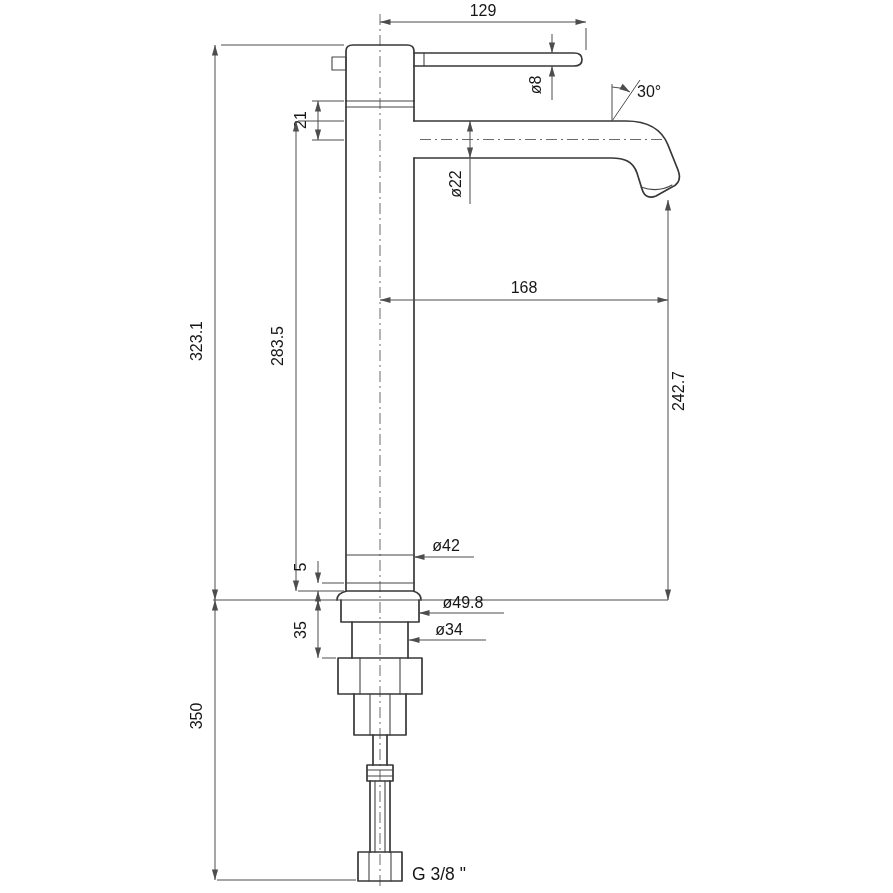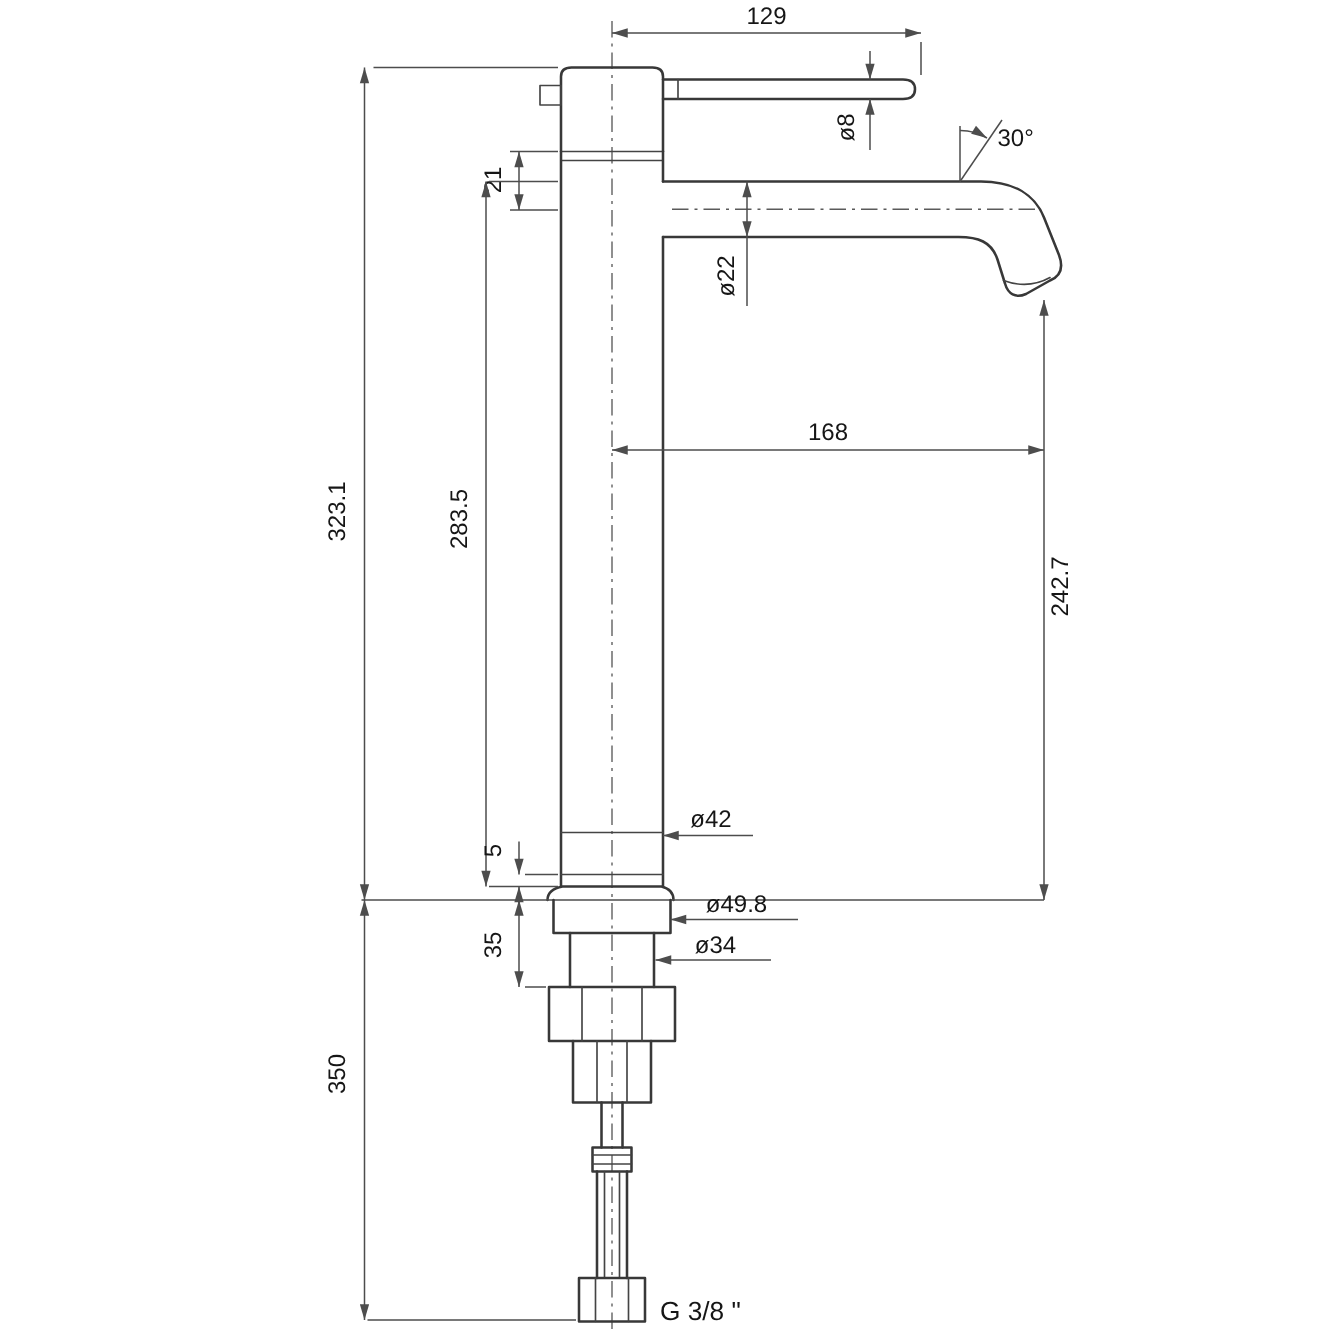--- a/index.html
+++ b/index.html
@@ -1,19 +1,18 @@
 <!DOCTYPE html>
 <html><head>
 <meta charset="utf-8">
 <style>
   html,body{margin:0;padding:0;background:#ffffff;}
   .canvas{
     width:769px;height:893px;position:relative;background:#ffffff;overflow:hidden;
     font-family:"Liberation Sans",sans-serif;
-    padding-left:28px;
   }
   svg{display:block;}
   .ol{stroke:#383838;stroke-width:1.7;fill:none;stroke-linecap:round;stroke-linejoin:round;}
   .ol2{stroke:#444444;stroke-width:1.1;fill:none;stroke-linecap:round;stroke-linejoin:round;}
   .dl{stroke:#4d4d4d;stroke-width:1;fill:none;}
   .cl{stroke:#5a5a5a;stroke-width:0.9;fill:none;stroke-dasharray:11 4 2 4;}
   .dt{font-family:"Liberation Sans",sans-serif;font-size:16px;fill:#161616;}
   .dt-lg{font-size:17.5px;}
 </style>
 </head>

